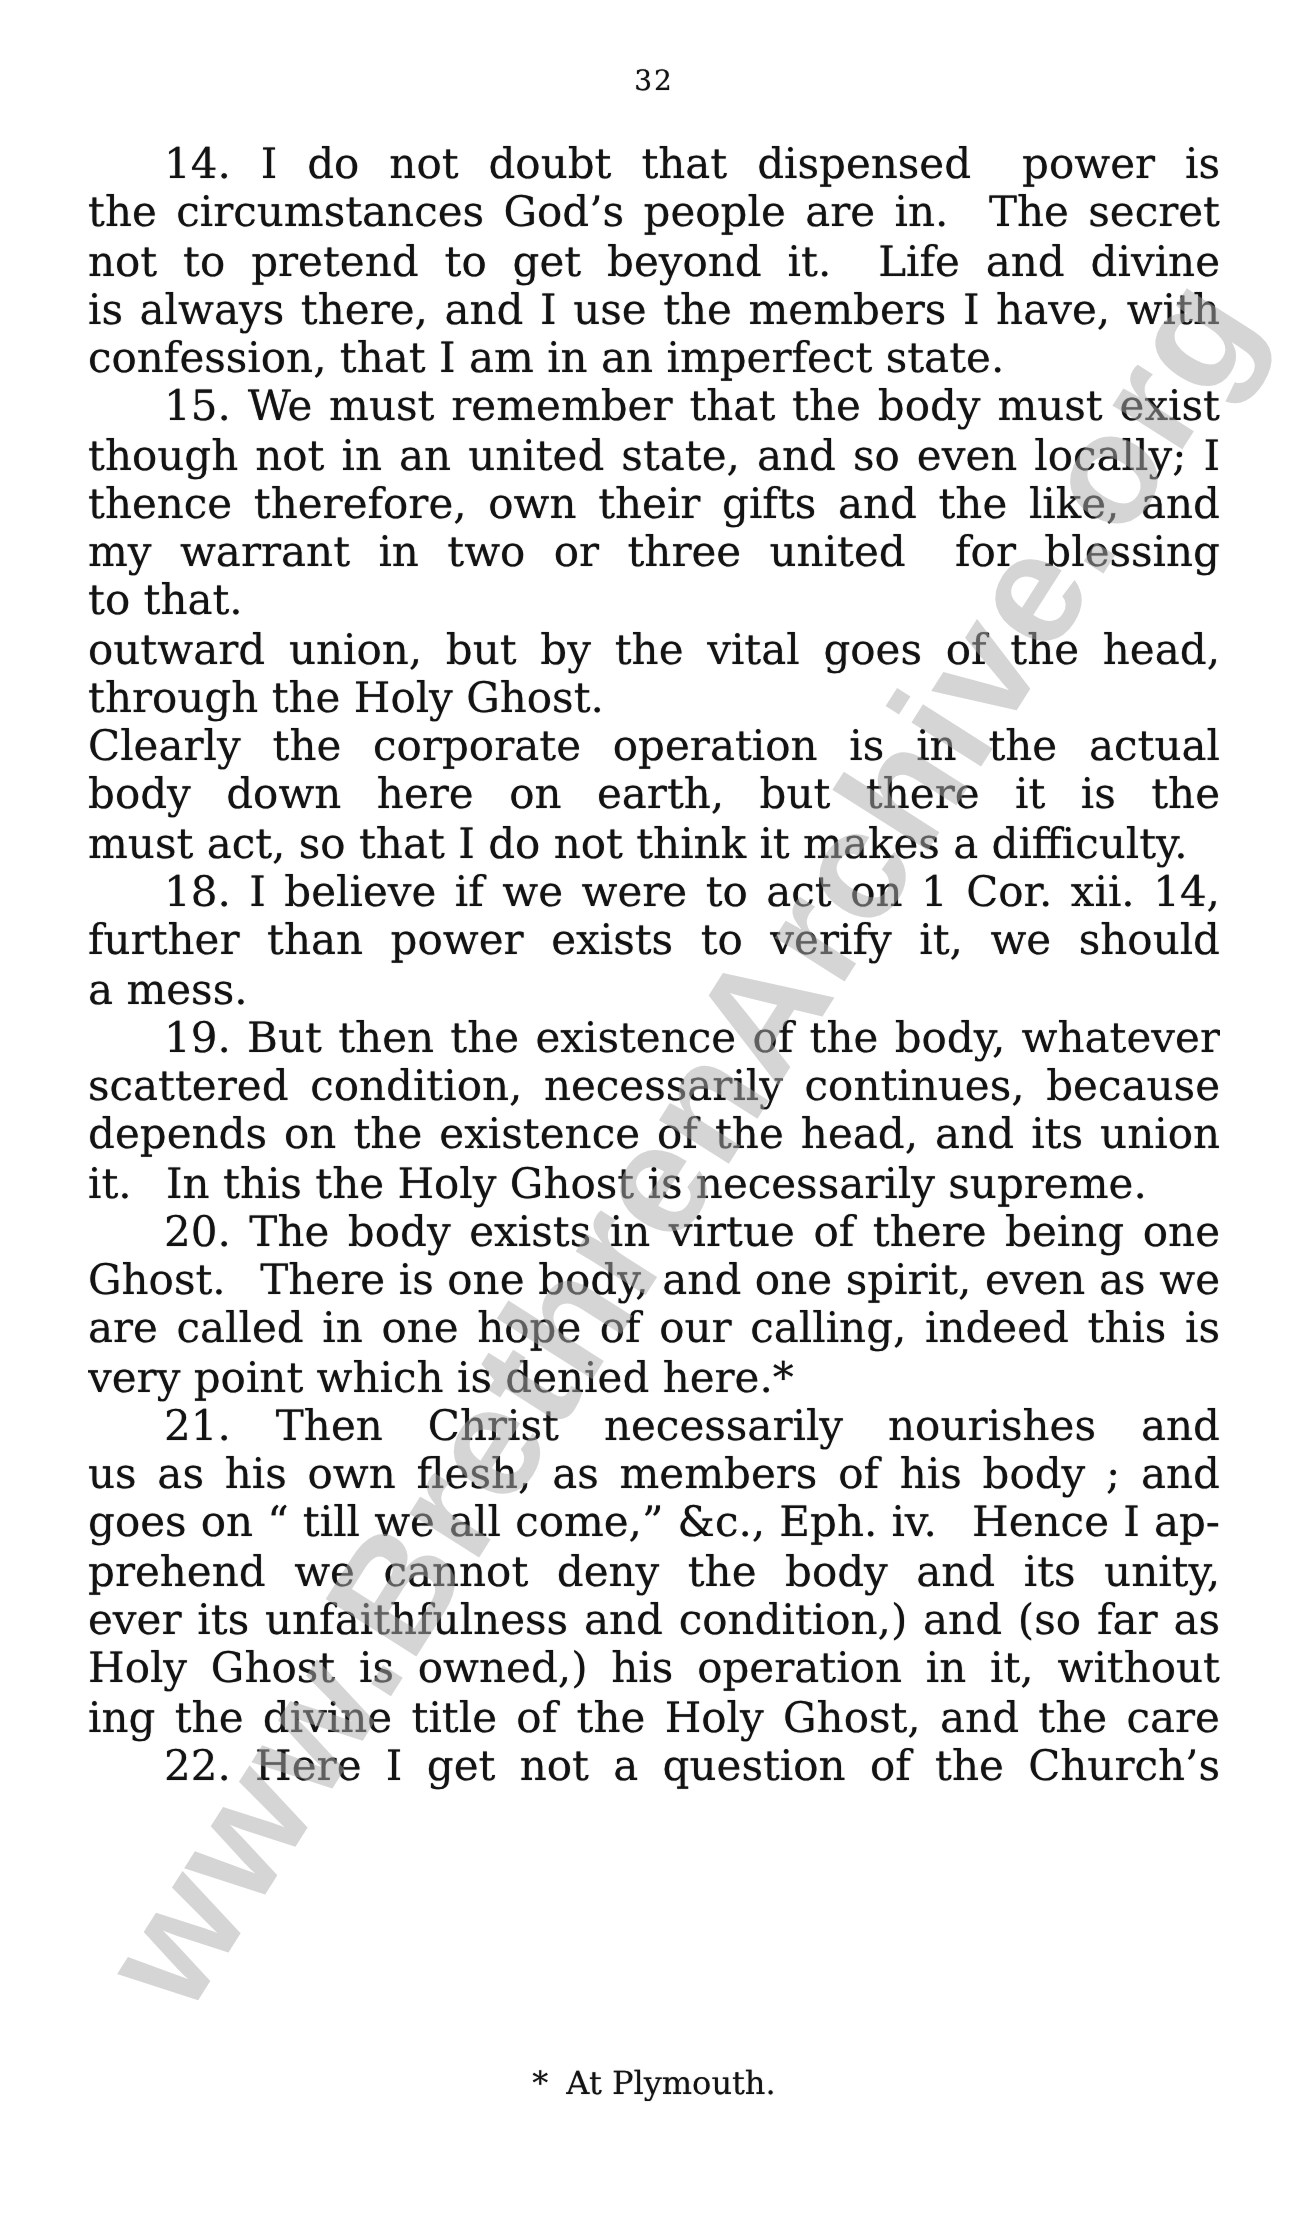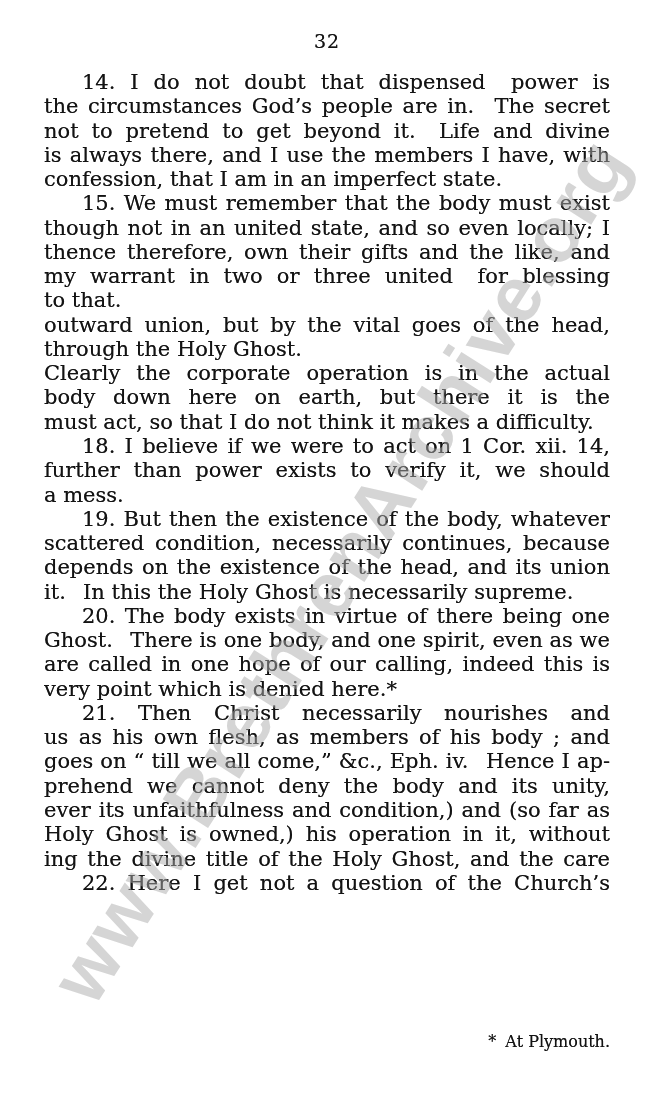--- a/index.html
+++ b/index.html
@@ -15,21 +15,21 @@
     overflow: hidden;
     font-family: "DejaVu Serif", "Liberation Serif", serif;
     color: #131313;
   }
   .page-number {
     position: absolute;
     top: 30px;
     left: 44px;
     width: 566px;
     text-align: center;
-    font-size: 19px;
+    font-size: 14px;
     line-height: 22px;
     letter-spacing: 1px;
     text-shadow: 0 0 0.5px rgba(10,10,10,0.65);
     z-index: 1;
   }
   .text-block {
     position: absolute;
     top: 70px;
     left: 44px;
     width: 566px;
@@ -46,21 +46,21 @@
     white-space: normal;
     text-shadow: 0 0 0.5px rgba(10,10,10,0.65);
   }
   .line.first { text-indent: 38px; }
   .line.last { text-align-last: left; }
   .footnote {
     position: absolute;
     top: 1031px;
     left: 44px;
     width: 566px;
-    text-align: right;
+    text-align: center;
     font-size: 16px;
     line-height: 22px;
     text-shadow: 0 0 0.5px rgba(10,10,10,0.65);
     z-index: 1;
   }
   .footnote .fn-marker { margin-right: 9px; }
   .watermark {
     position: absolute;
     left: -315px;
     top: 530px;

